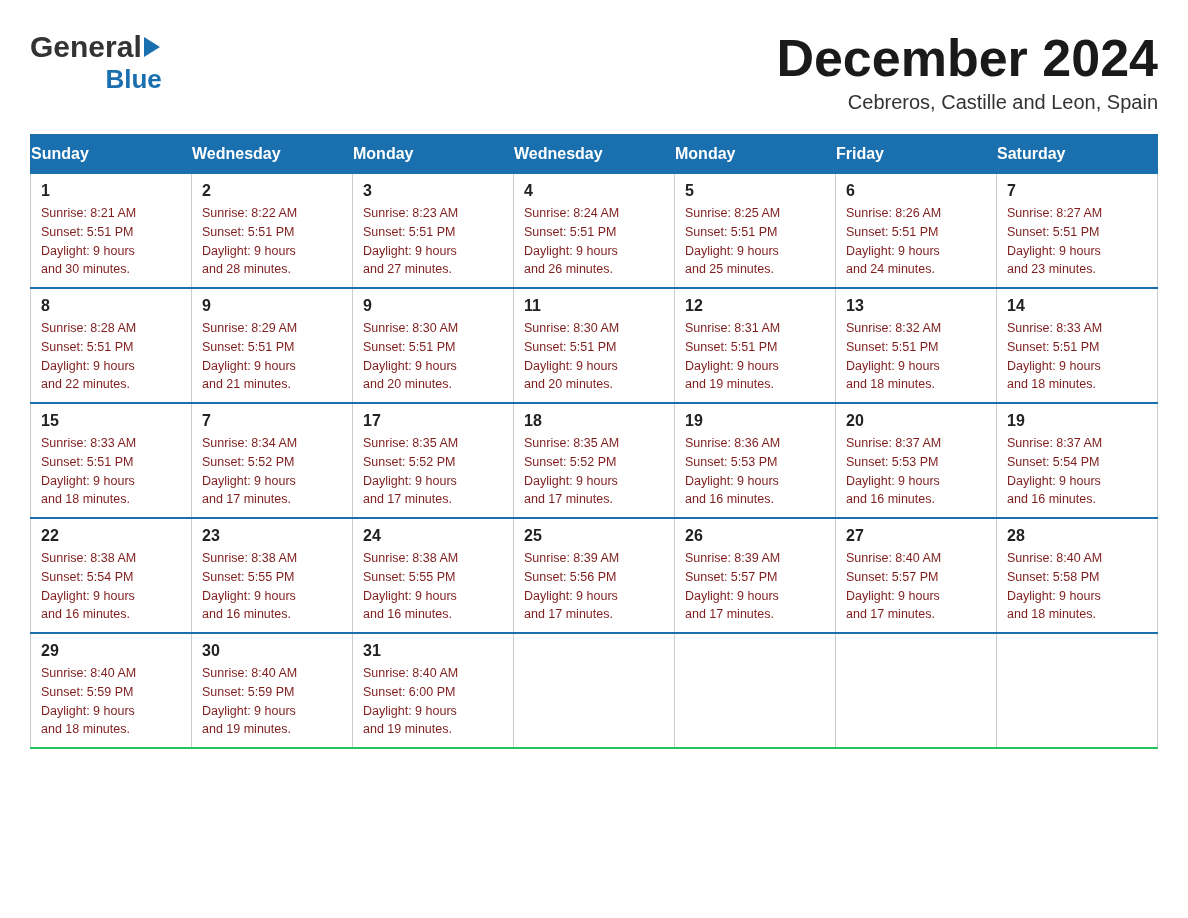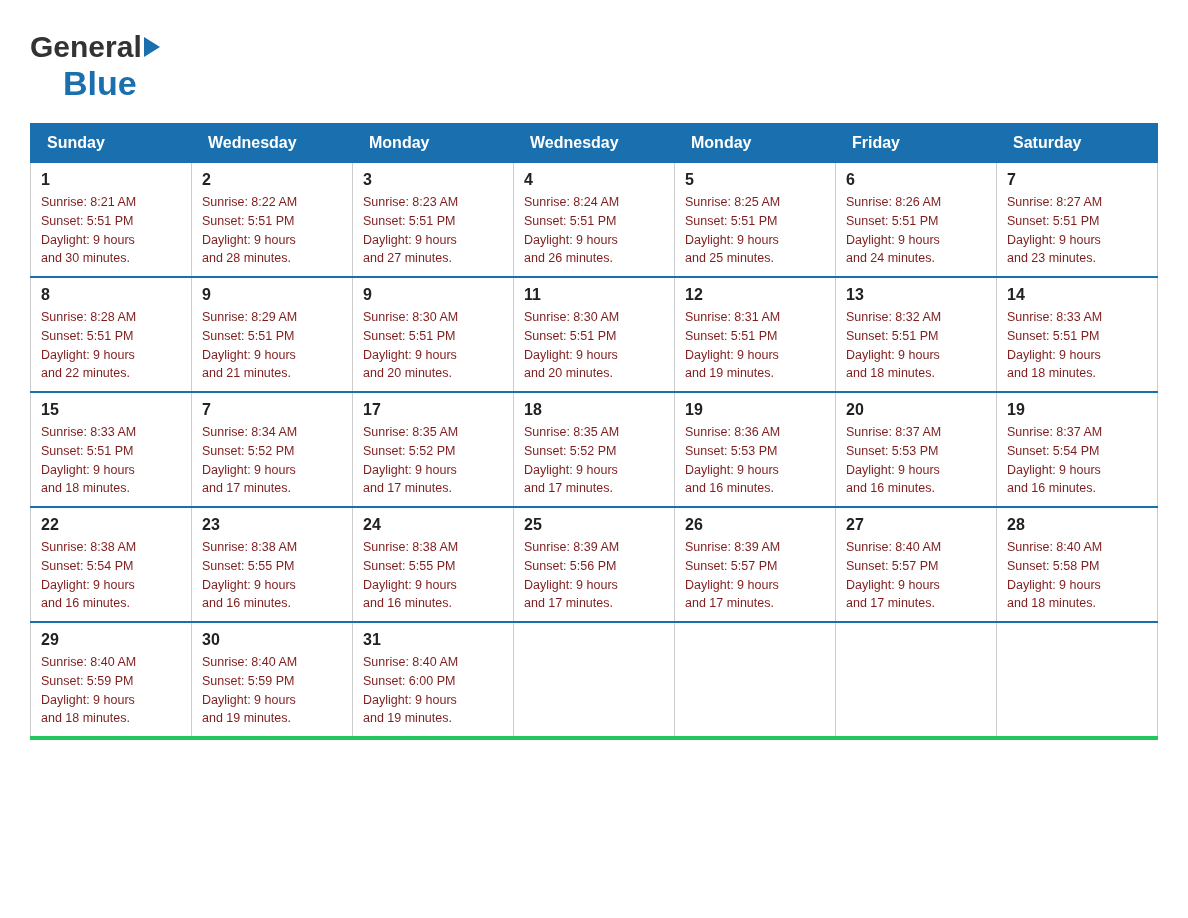--- a/index.html
+++ b/index.html
@@ -12,21 +12,21 @@
     }
     .header {
       display: flex;
       justify-content: space-between;
       align-items: flex-start;
       margin-bottom: 20px;
     }
     .logo {
       display: flex;
       flex-direction: column;
-      align-items: center;
+      align-items: flex-end;
     }
     .logo-row {
       display: flex;
       align-items: center;
     }
     .title-block {
       text-align: right;
     }
     .month-title {
       font-size: 52px;
@@ -41,36 +41,36 @@
     }
     .calendar {
       width: 100%;
       border-collapse: collapse;
     }
     .calendar th {
       background: #1a6faf;
       color: #fff;
       font-size: 16px;
       font-weight: bold;
-      padding: 10px 16px;
+      padding: 10px 0;
       text-align: left;
       border: 1px solid #1a6faf;
     }
     .calendar td {
       vertical-align: top;
       padding: 8px 10px;
       border: 1px solid #ccc;
       width: 14.28%;
       min-height: 110px;
       font-size: 13px;
       color: #222;
       border-bottom: 2px solid #1a6faf;
     }
     .calendar tr:last-child td {
-      border-bottom: 4px solid #22c55e;
+      border-bottom: 2px solid #22c55e;
     }
     .day-num {
       font-size: 16px;
       font-weight: bold;
       display: block;
       margin-bottom: 4px;
     }
     .day-info {
       font-size: 12.5px;
       line-height: 1.5;
@@ -88,39 +88,43 @@
       display: inline-block;
       width: 0;
       height: 0;
       border-top: 10px solid transparent;
       border-bottom: 10px solid transparent;
       border-left: 16px solid #1a6faf;
       margin: 0 2px;
       vertical-align: middle;
     }
     .logo-blue-text {
-      font-size: 34px;
+      font-size: 26px;
       font-weight: bold;
       color: #1a6faf;
       margin-left: 8px;
     }
   </style>
 </head>
 <body>
 
 <div class="header">
   <div class="logo">
     <div class="logo-row">
       <span class="logo-general">General</span>
       <span class="logo-arrow"></span>
     </div>
     <div>
       <span class="logo-blue-text">Blue</span>
     </div>
   </div>
+  <div class="title-block">
+    <div class="month-title">December 2024</div>
+    <div class="subtitle">Cebreros, Castille and Leon, Spain</div>
+  </div>
 </div>
 
 <table class="calendar">
   <thead>
     <tr>
     <th>Sunday</th>
         <th>Wednesday</th>
         <th>Monday</th>
         <th>Wednesday</th>
         <th>Monday</th>

